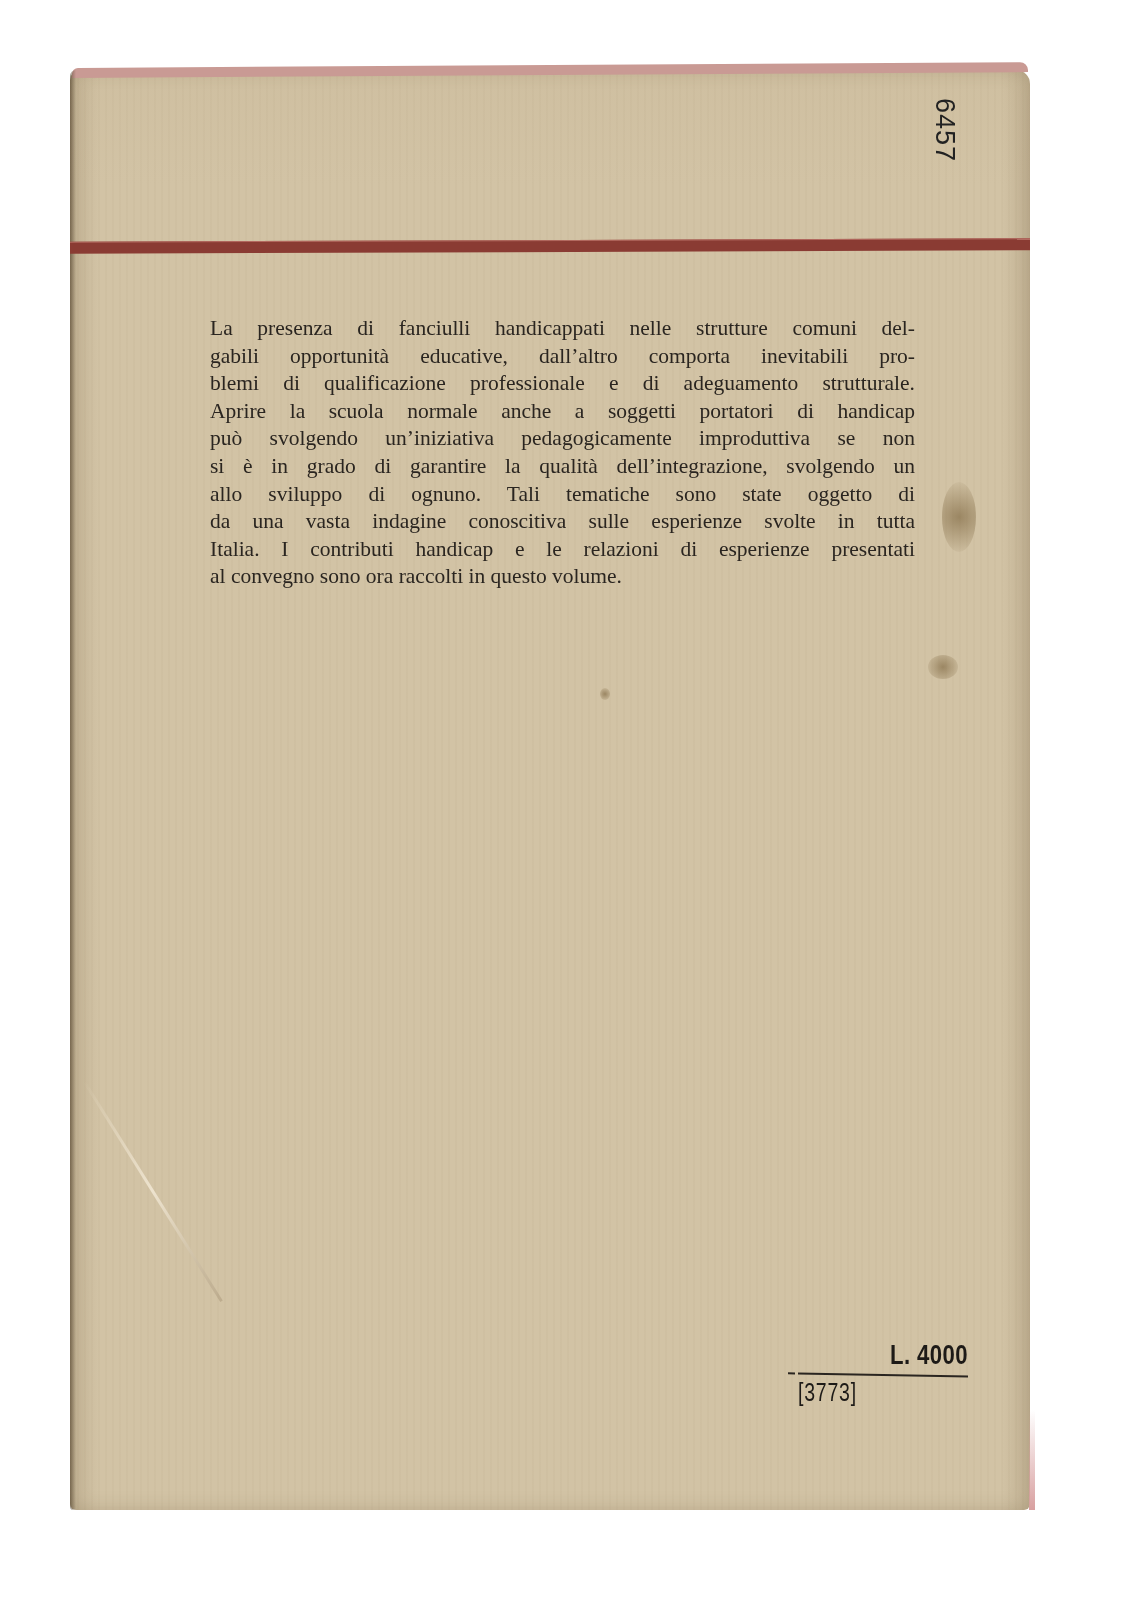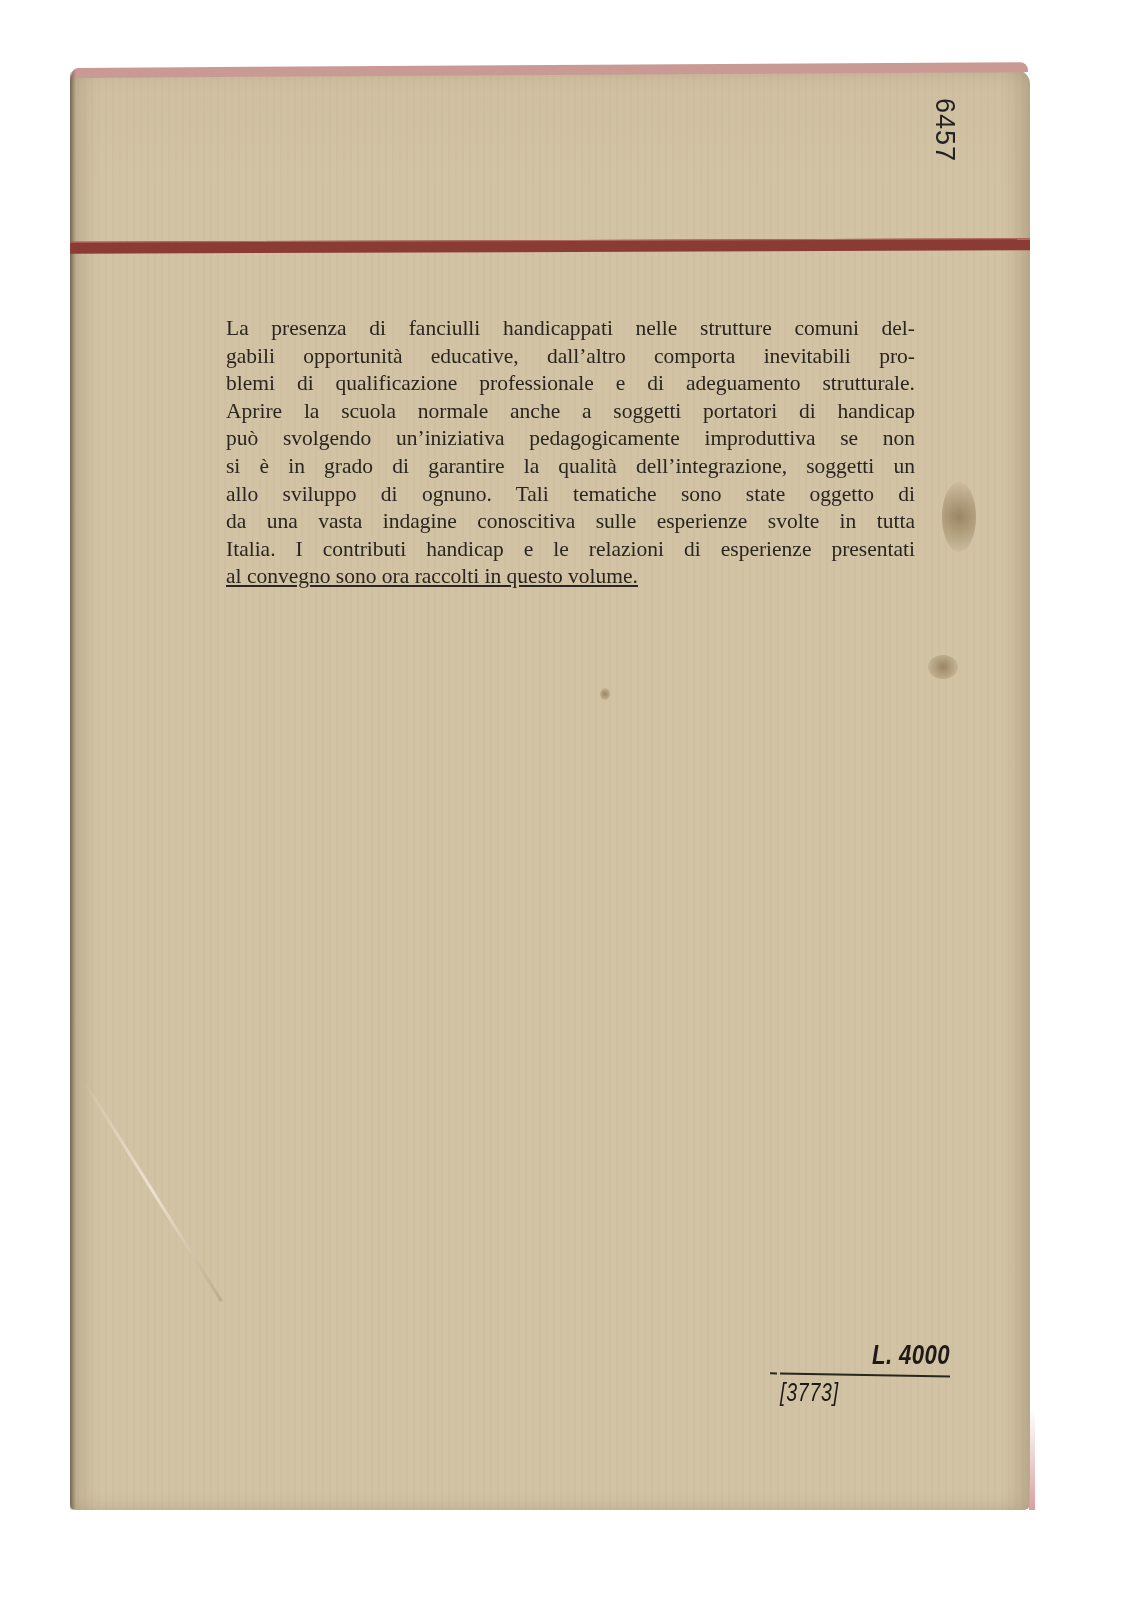--- a/index.html
+++ b/index.html
@@ -87,32 +87,29 @@
     line-height: 27.6px;
     color: #2a2520;
     text-align: justify;
     hyphens: manual;
   }
   .blurb span.line {
     display: block;
     text-align: justify;
     text-align-last: justify;
     white-space: nowrap;
-    margin-left: 16px;
   }
   .blurb span.line.last {
     text-align-last: left;
-    text-decoration: underline;
   }
   .price-block {
     position: absolute;
-    left: 710px;
+    left: 728px;
     top: 1270px;
     width: 170px;
-    font-style: italic;
   }
   .price {
     font-family: "Liberation Sans Narrow", "Liberation Sans", sans-serif;
     font-weight: bold;
     font-size: 27px;
     color: #1d1a17;
     text-align: right;
     transform: scaleX(0.82);
     transform-origin: right center;
     letter-spacing: 0.5px;
@@ -178,21 +175,21 @@
   <div class="catalog-number">6457</div>
 
   <div class="band"></div>
 
   <div class="blurb">
     <span class="line">La presenza di fanciulli handicappati nelle strutture comuni del-</span>
     <span class="line">gabili opportunità educative, dall’altro comporta inevitabili pro-</span>
     <span class="line">blemi di qualificazione professionale e di adeguamento strutturale.</span>
     <span class="line">Aprire la scuola normale anche a soggetti portatori di handicap</span>
     <span class="line">può svolgendo un’iniziativa pedagogicamente improduttiva se non</span>
-    <span class="line">si è in grado di garantire la qualità dell’integrazione, soggetti un</span>
+    <span class="line">si è in grado di garantire la qualità dell’integrazione, svolgendo un</span>
     <span class="line">allo sviluppo di ognuno. Tali tematiche sono state oggetto di</span>
     <span class="line">da una vasta indagine conoscitiva sulle esperienze svolte in tutta</span>
     <span class="line">Italia. I contributi handicap e le relazioni di esperienze presentati</span>
     <span class="line last">al convegno sono ora raccolti in questo volume.</span>
   </div>
 
   <div class="stain" style="left:872px; top:412px; width:34px; height:70px;"></div>
   <div class="stain" style="left:858px; top:585px; width:30px; height:24px;"></div>
   <div class="stain" style="left:530px; top:618px; width:10px; height:12px;"></div>
 

